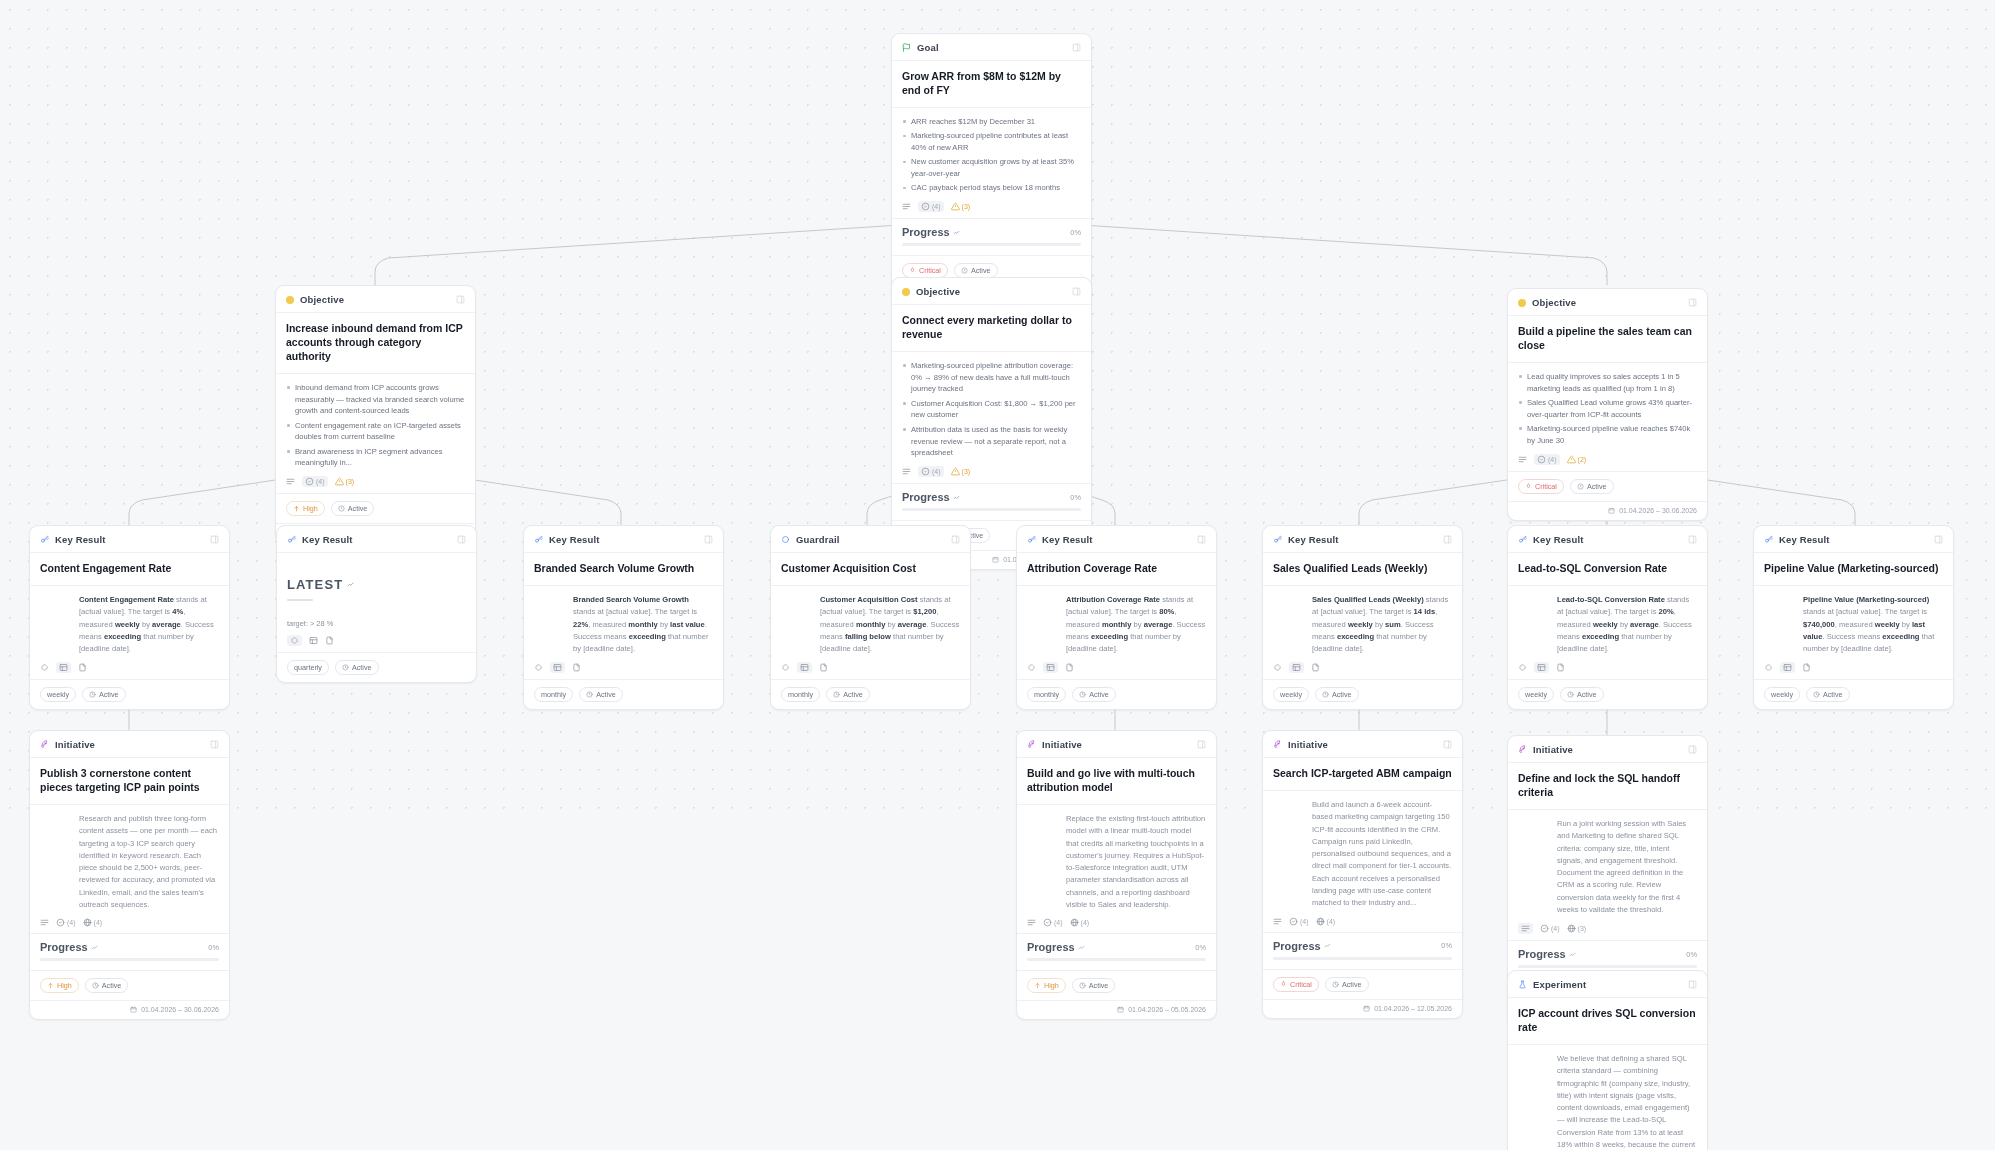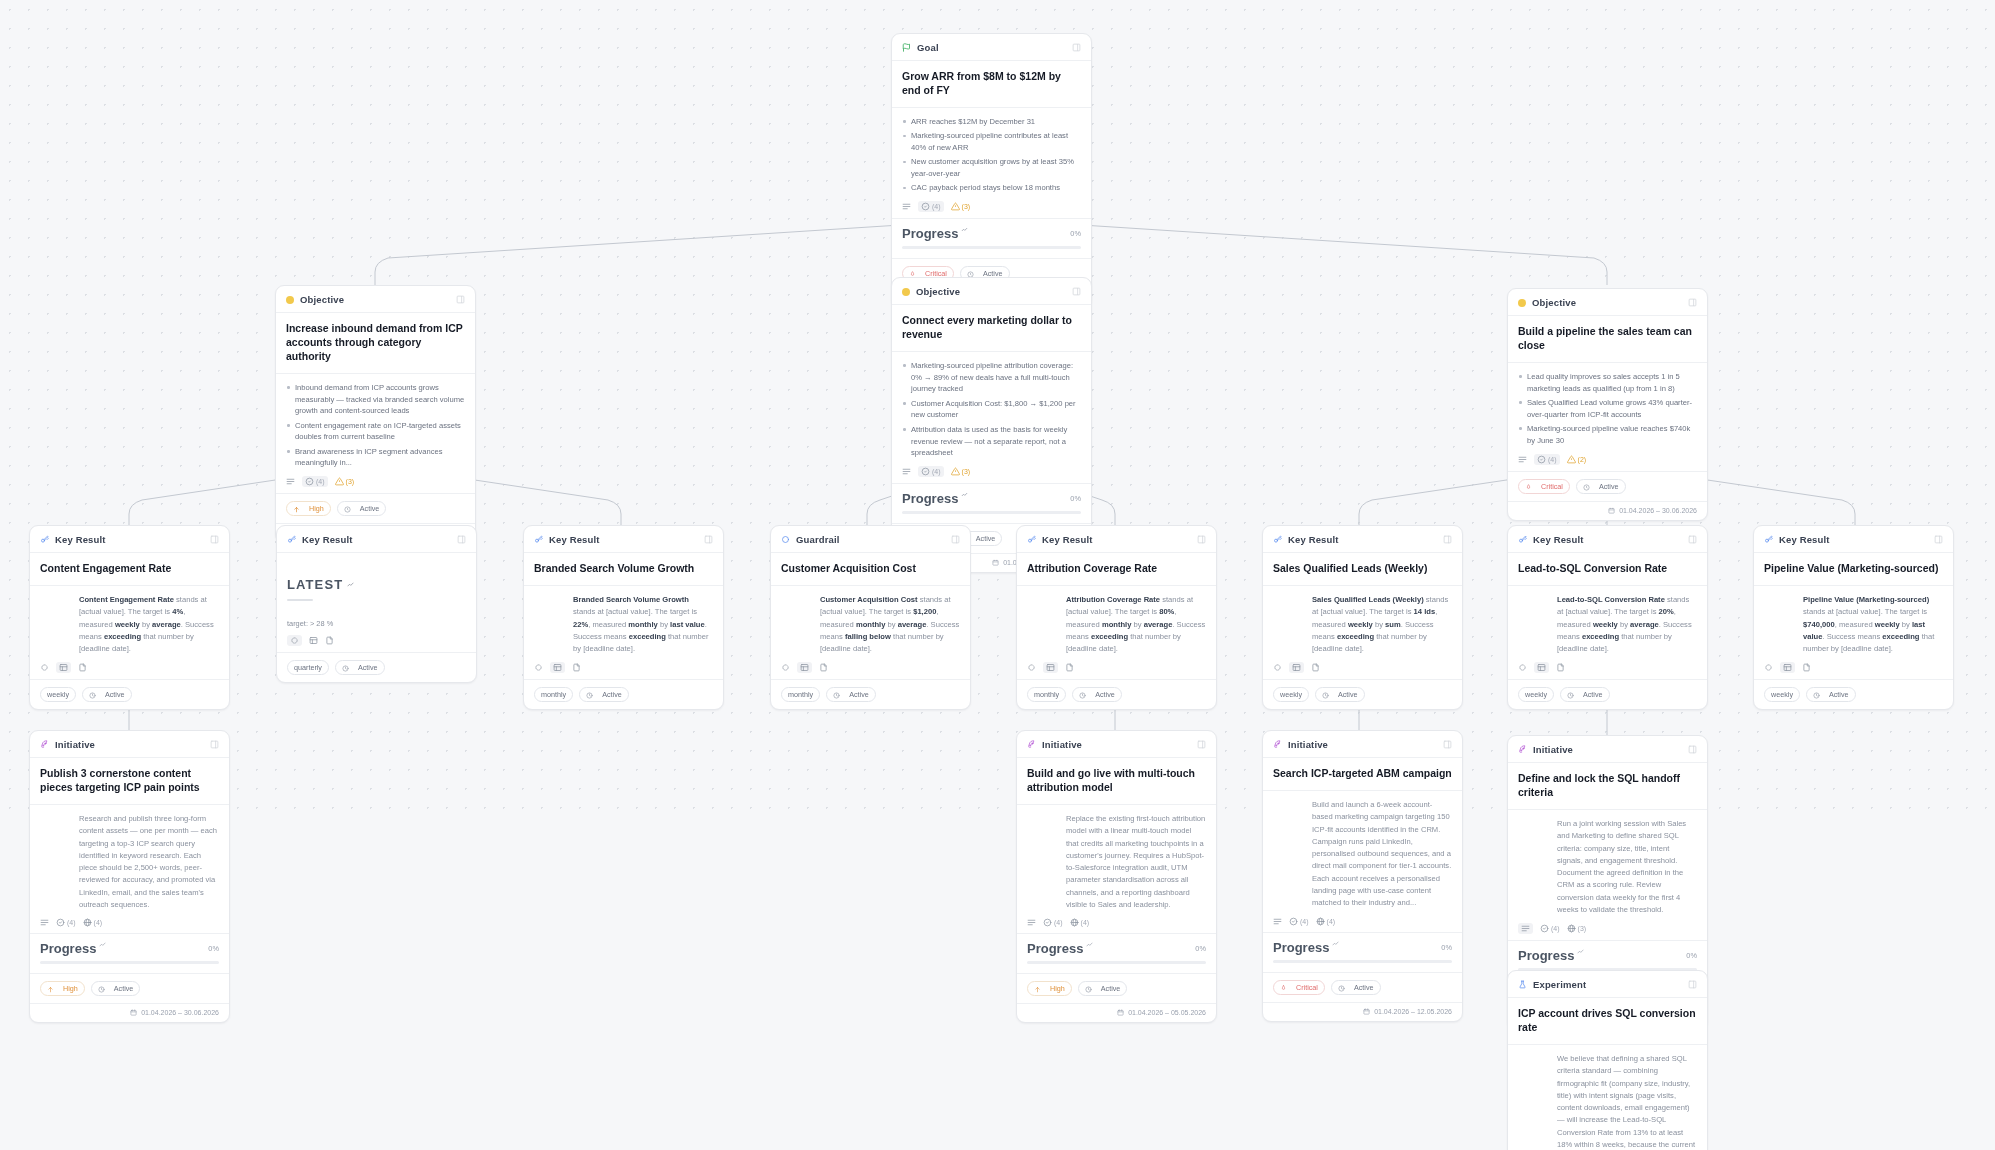--- a/index.html
+++ b/index.html
@@ -63,27 +63,27 @@
   .mi { display: inline-flex; align-items: center; gap: 2px; font-size: 7px; color: #a3a9b5; }
   .mi.boxed { background: #f1f2f5; border-radius: 3px; padding: 1px 3px; }
   .mi.warn { color: #e0a32e; }
 
   .latest-label { font-size: 13px; font-weight: 700; letter-spacing: 1.1px; color: #4b5563; display:flex; align-items:center; gap:4px;margin-top:16px;}
   .latest-dash { margin-top: 7px; width: 26px; height: 2px; background: #dfe2e7; border-radius: 2px; }
   .latest-target { margin-top: 18px; font-size: 7.4px; color: #8a919e; }
 
   .progress-block { padding: 7px 10px 9px 10px; border-top: 1px solid #eef0f3; }
   .progress-top { display: flex; justify-content: space-between; align-items: center; }
-  .progress-label { font-size: 13px; font-weight: 700; color: #4b5563; display: flex; gap: 3px; }
+  .progress-label { font-size: 11px; font-weight: 700; color: #4b5563; display: flex; align-items: center; gap: 3px; }
   .progress-pct { font-size: 7.4px; color: #9aa1ae; }
   .progress-bar { margin-top: 5px; height: 3px; border-radius: 3px; background: #eceef2; }
 
   .chips { display: flex; gap: 6px; padding: 7px 10px; border-top: 1px solid #eef0f3; }
   .chip {
-    display: inline-flex; align-items: flex-end; gap: 9px;
+    display: inline-flex; align-items: center; gap: 3px;
     border: 1px solid #e3e6eb; border-radius: 10px;
     padding: 2px 6px; font-size: 7.2px; color: #6b7280; background: #fff;
   }
   .chip.critical { color: #e06b6b; border-color: #f2d6d6; }
   .chip.high { color: #e0913a; border-color: #f2e2cc; }
 
   .c-foot {
     display: flex; justify-content: flex-end; align-items: center; gap: 4px;
     padding: 5px 10px 6px 10px; border-top: 1px solid #eef0f3;
     font-size: 7px; color: #9aa1ae;

